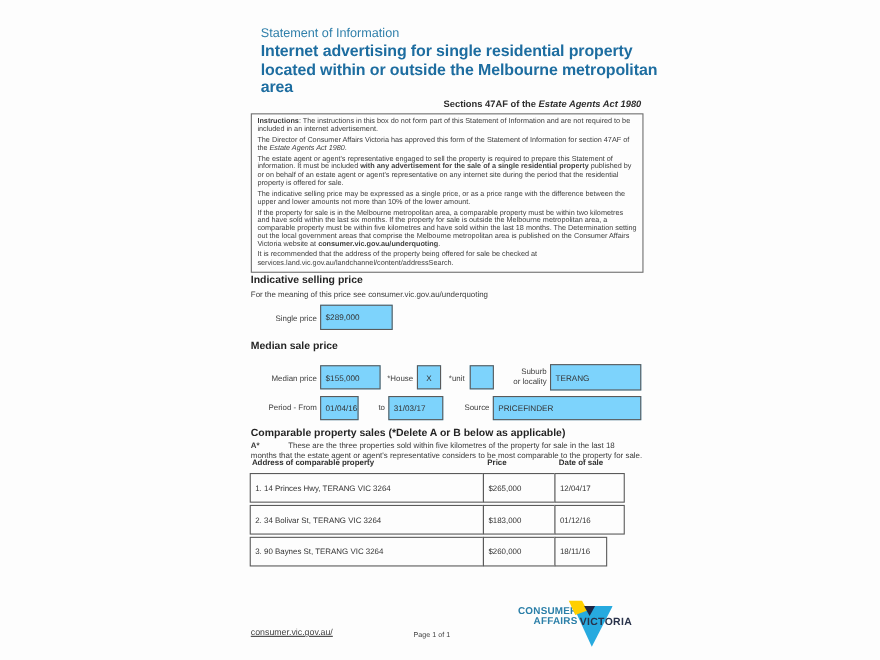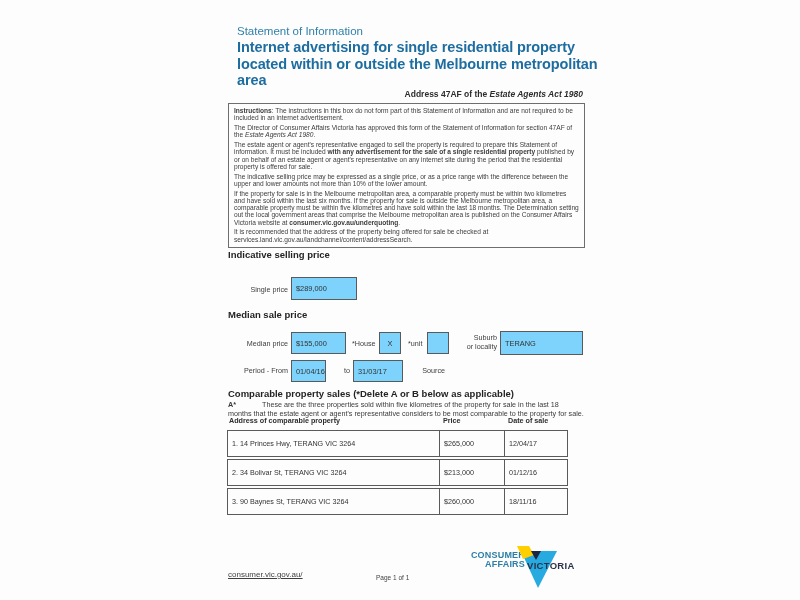--- a/index.html
+++ b/index.html
@@ -53,74 +53,76 @@
 
 <div class="canvas">
 
   <div class="abs eyebrow">Statement of Information</div>
   <div class="abs doc-title">
     <div>Internet advertising for single residential property</div>
     <div>located within or outside the Melbourne metropolitan</div>
     <div>area</div>
   </div>
   <div class="abs section-ref">
-    <span>Address 47AF of the </span><span class="act">Estate Agents Act 1980</span>
+    <span>Sections 47AF of the </span><span class="act">Estate Agents Act 1980</span>
   </div>
 
   <div class="abs instructions">
     <p><span class="b">Instructions</span><span>: The instructions in this box do not form part of this Statement of Information and are not required to be included in an internet advertisement.</span></p>
     <p><span>The Director of Consumer Affairs Victoria has approved this form of the Statement of Information for section 47AF of the </span><span class="i">Estate Agents Act 1980</span><span>.</span></p>
     <p><span>The estate agent or agent's representative engaged to sell the property is required to prepare this Statement of information. It must be included </span><span class="b">with any advertisement for the sale of a single residential property</span><span> published by or on behalf of an estate agent or agent's representative on any internet site during the period that the residential property is offered for sale.</span></p>
     <p>The indicative selling price may be expressed as a single price, or as a price range with the difference between the upper and lower amounts not more than 10% of the lower amount.</p>
     <p><span>If the property for sale is in the Melbourne metropolitan area, a comparable property must be within two kilometres and have sold within the last six months. If the property for sale is outside the Melbourne metropolitan area, a comparable property must be within five kilometres and have sold within the last 18 months. The Determination setting out the local government areas that comprise the Melbourne metropolitan area is published on the Consumer Affairs Victoria website at </span><span class="b">consumer.vic.gov.au/underquoting</span><span>.</span></p>
     <p>It is recommended that the address of the property being offered for sale be checked at services.land.vic.gov.au/landchannel/content/addressSearch.</p>
   </div>
 
   <div class="abs h-section" style="left:228px;top:249px;">Indicative selling price</div>
+  <div class="abs note">For the meaning of this price see consumer.vic.gov.au/underquoting</div>
   <div class="flabel r" style="left:218px;top:285px;width:70px;">Single price</div>
   <div class="fbox" style="left:291px;top:277px;width:66px;height:23px;">$289,000</div>
 
   <div class="abs h-section" style="left:228px;top:309px;">Median sale price</div>
 
   <div class="flabel r" style="left:218px;top:339px;width:70px;">Median price</div>
   <div class="fbox" style="left:291px;top:332px;width:55px;height:22px;">$155,000</div>
   <div class="flabel" style="left:352px;top:339px;">*House</div>
   <div class="fbox center" style="left:379px;top:332px;width:22px;height:22px;">X</div>
   <div class="flabel" style="left:408px;top:339px;">*unit</div>
   <div class="fbox center" style="left:427px;top:332px;width:22px;height:22px;"></div>
   <div class="flabel r pre" style="left:456px;top:333px;width:41px;line-height:1.3;">Suburb
 or locality</div>
   <div class="fbox" style="left:500px;top:331px;width:83px;height:24px;">TERANG</div>
 
   <div class="flabel r" style="left:208px;top:366px;width:80px;">Period - From</div>
   <div class="fbox" style="left:291px;top:360px;width:35px;height:22px;">01/04/16</div>
   <div class="flabel" style="left:344px;top:366px;">to</div>
   <div class="fbox" style="left:353px;top:360px;width:50px;height:22px;">31/03/17</div>
   <div class="flabel r" style="left:405px;top:366px;width:40px;">Source</div>
+  <div class="fbox" style="left:448px;top:360px;width:135px;height:22px;">PRICEFINDER</div>
 
   <div class="abs h-section" style="left:228px;top:388px;">Comparable property sales (*Delete A or B below as applicable)</div>
   <div class="abs option-para">
     <span class="option-label">A*</span><span>These are the three properties sold within five kilometres of the property for sale in the last 18 months that the estate agent or agent's representative considers to be most comparable to the property for sale.</span>
   </div>
 
   <div class="th" style="left:229px;top:416px;">Address of comparable property</div>
   <div class="th" style="left:443px;top:416px;">Price</div>
   <div class="th" style="left:508px;top:416px;">Date of sale</div>
 
   <div class="cell" style="left:227px;top:430px;width:213px;">1. 14 Princes Hwy, TERANG VIC 3264</div>
   <div class="cell" style="left:439px;top:430px;width:66px;">$265,000</div>
   <div class="cell" style="left:504px;top:430px;width:64px;">12/04/17</div>
 
   <div class="cell" style="left:227px;top:459px;width:213px;">2. 34 Bolivar St, TERANG VIC 3264</div>
-  <div class="cell" style="left:439px;top:459px;width:66px;">$213,000</div>
+  <div class="cell" style="left:439px;top:459px;width:66px;">$183,000</div>
   <div class="cell" style="left:504px;top:459px;width:64px;">01/12/16</div>
 
   <div class="cell" style="left:227px;top:488px;width:213px;">3. 90 Baynes St, TERANG VIC 3264</div>
   <div class="cell" style="left:439px;top:488px;width:66px;">$260,000</div>
-  <div class="cell" style="left:504px;top:488px;width:64px;">18/11/16</div>
+  <div class="cell" style="left:504px;top:488px;width:48px;">18/11/16</div>
 
   <div class="abs logo-text">
     <div>CONSUMER</div>
     <div>AFFAIRS</div>
   </div>
   <svg class="abs logo-mark" viewBox="0 0 42 44">
     <polygon points="6,5 42,5 23,42" fill="#27aadf"></polygon>
     <polygon points="2,0 14,0 19,9 8,13" fill="#ffcf00"></polygon>
     <polygon points="16,5 26,5 21,14" fill="#1d2545"></polygon>
   </svg>

